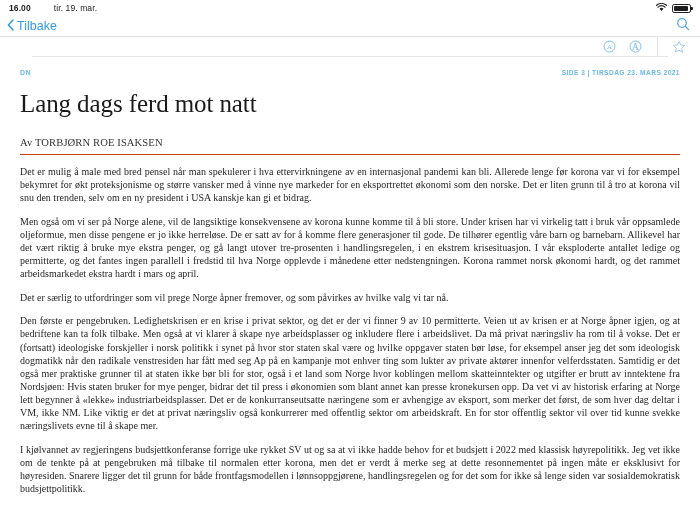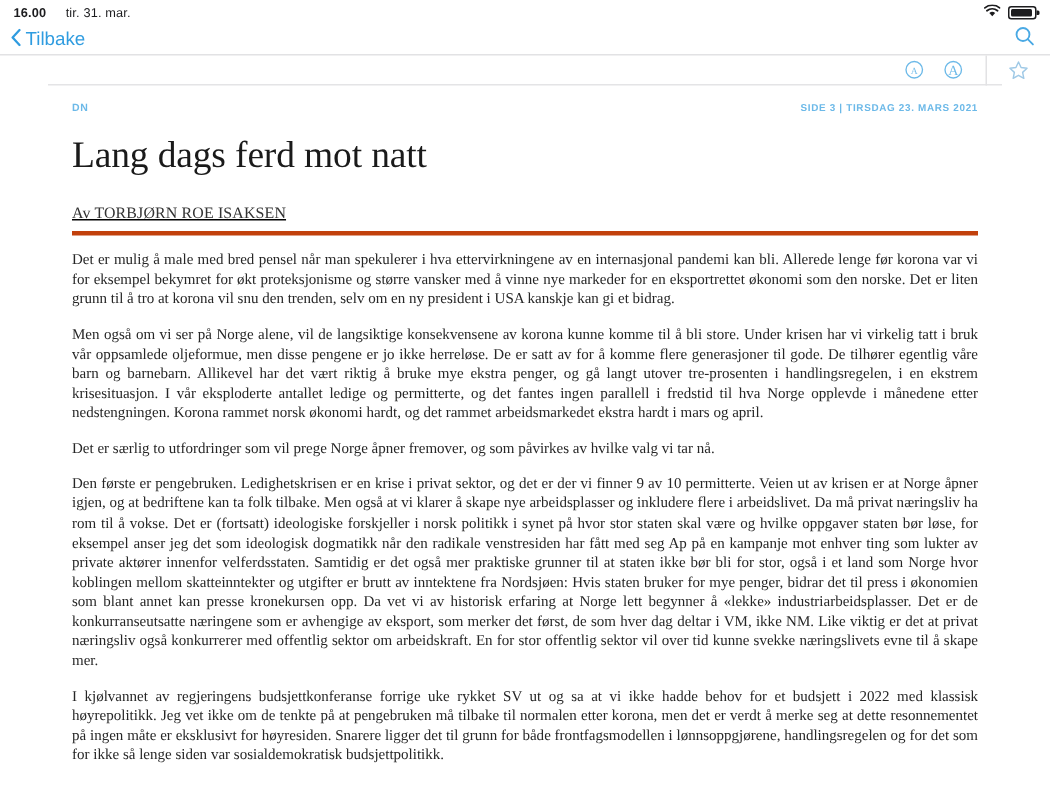--- a/index.html
+++ b/index.html
@@ -19,21 +19,21 @@
   .statusbar {
     height: 16px;
     display: flex;
     align-items: center;
     padding: 0 9px;
     box-sizing: border-box;
     font-size: 8.5px;
     color: #1c1c1e;
     letter-spacing: 0.1px;
   }
-  .status-left { display: flex; align-items: baseline; gap: 13px; }
+  .status-left { display: flex; align-items: baseline; gap: 23px; }
   .status-clock { font-weight: 600; }
   .status-date { font-weight: 500; }
   .status-spacer { flex: 1 1 auto; }
   .status-right { display: flex; align-items: center; gap: 5px; }
   .wifi-glyph { display: block; }
   .battery {
     width: 19px;
     height: 9px;
     border: 1px solid #1c1c1e;
     border-radius: 2.2px;
@@ -110,21 +110,21 @@
 
   
   .content-rule {
     height: 1px;
     background: #e4e4e6;
     margin: 0 32px 0 32px;
   }
 
   
   .article {
-    padding: 0 48px;
+    padding: 0 20px;
     box-sizing: border-box;
   }
   .article-meta {
     display: flex;
     align-items: baseline;
     padding-top: 12px;
   }
   .kicker {
     color: #6cb9e8;
     font-size: 7px;
@@ -155,23 +155,22 @@
     font-size: 11.4px;
     line-height: 15.4px;
     color: #1a1a1a;
     margin: 14px 0 0 0;
     text-align: justify;
     letter-spacing: 0.01px;
   }
 
   .byline-wrap {
     margin-top: 14px;
-    border-bottom: 3px solid #c2410c;
+    border-bottom: 1px solid #c2410c;
     padding-bottom: 4px;
-    text-decoration: underline;
   }
   .byline {
     font-family: "Liberation Serif", serif;
     font-size: 10.6px;
     color: #333333;
     letter-spacing: 0.1px;
   }
 
   .body-copy { margin-top: 10px; }
   .body-par {
@@ -186,21 +185,21 @@
     letter-spacing: 0.005px;
   }
   .body-par:last-child { margin-bottom: 0; }
 </style>
 </head>
 <body>
 
 <div class="statusbar">
   <div class="status-left">
     <span class="status-clock">16.00</span>
-    <span class="status-date">tir. 31. mar.</span>
+    <span class="status-date">tir. 19. mar.</span>
   </div>
   <div class="status-spacer"></div>
   <div class="status-right">
     <span class="wifi-glyph">
       <svg width="11" height="9" viewBox="0 0 11 9">
         <path d="M5.5 7.9 L3.55 5.65 A3.1 3.1 0 0 1 7.45 5.65 Z" fill="#1c1c1e"></path>
         <path d="M1.95 4.15 A5.6 5.6 0 0 1 9.05 4.15" stroke="#1c1c1e" stroke-width="1.2" fill="none" stroke-linecap="round"></path>
         <path d="M0.55 2.25 A7.8 7.8 0 0 1 10.45 2.25" stroke="#1c1c1e" stroke-width="1.2" fill="none" stroke-linecap="round"></path>
       </svg>
     </span>

